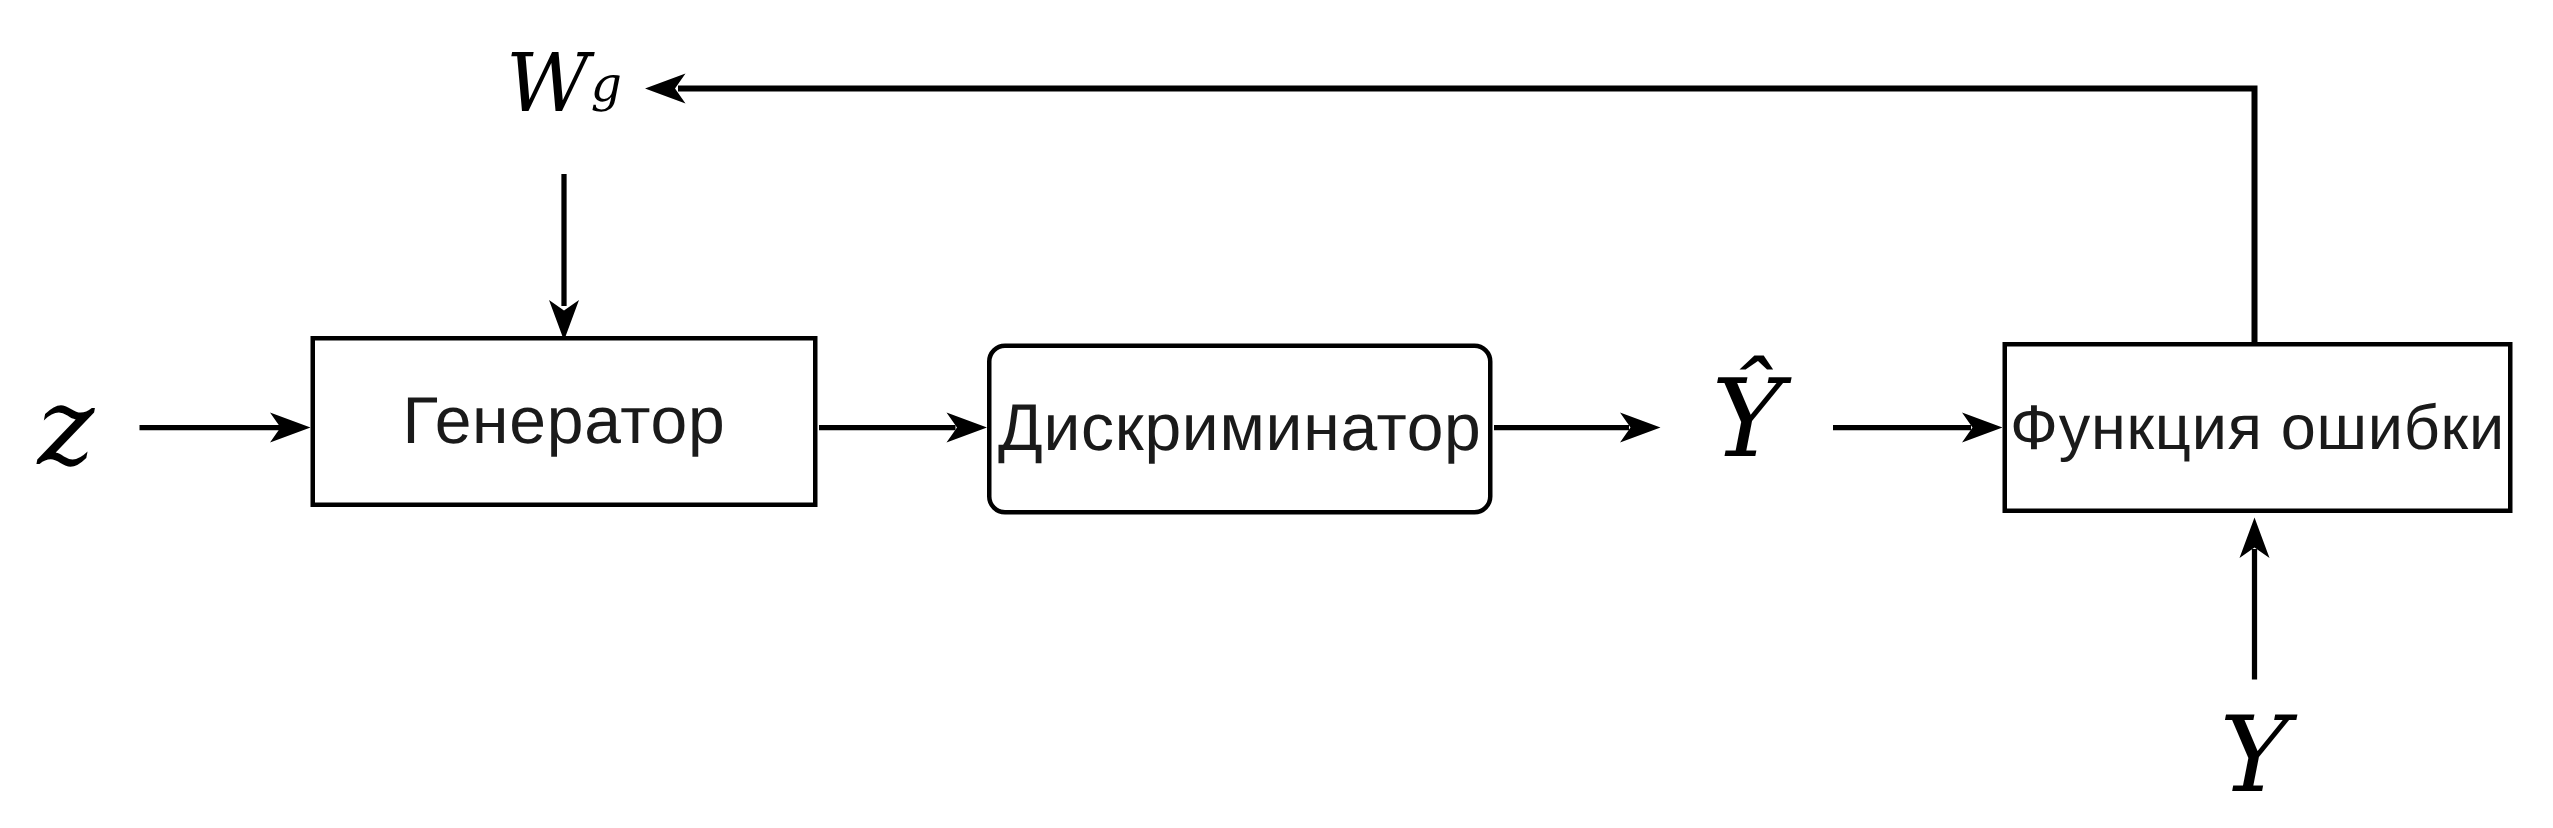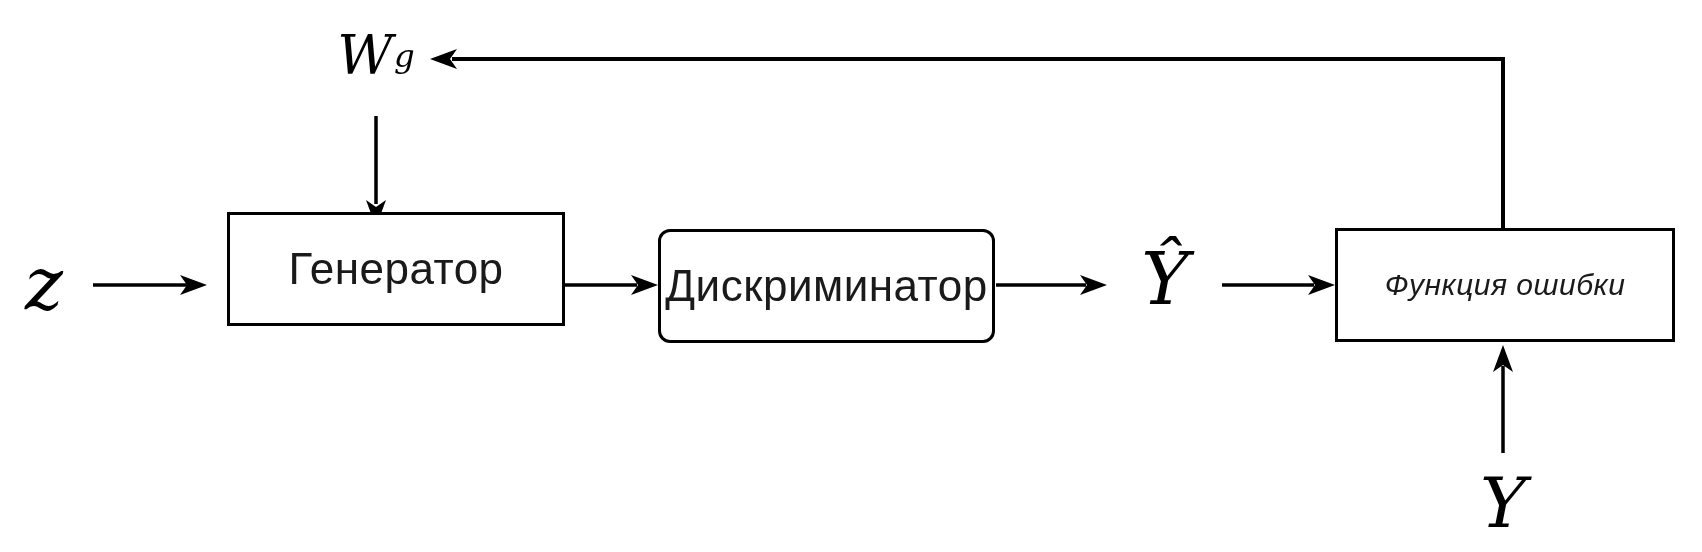--- a/index.html
+++ b/index.html
@@ -22,23 +22,23 @@
     border: 3px solid #000000;
     background: #ffffff;
     display: flex;
     align-items: center;
     justify-content: center;
     font-size: 44px;
     color: #1a1a1a;
     letter-spacing: 0.5px;
     white-space: nowrap;
   }
-  .node-generator     { left: 207px;  top: 212px; width: 338px; height: 114px; margin-left: 20px; }
+  .node-generator     { left: 207px;  top: 224px; width: 338px; height: 114px; }
   .node-discriminator { left: 658px;  top: 229px; width: 337px; height: 114px; border-radius: 12px; }
-  .node-loss          { left: 1335px; top: 228px; width: 340px; height: 114px; font-size: 30px; font-style: italic; }
+  .node-loss          { left: 1335px; top: 228px; width: 340px; height: 114px; font-size: 42px; }
   .math {
     position: absolute;
     font-family: "DejaVu Serif", serif;
     font-style: italic;
     color: #000000;
     display: flex;
     align-items: center;
     justify-content: center;
     line-height: 1;
     white-space: nowrap;

